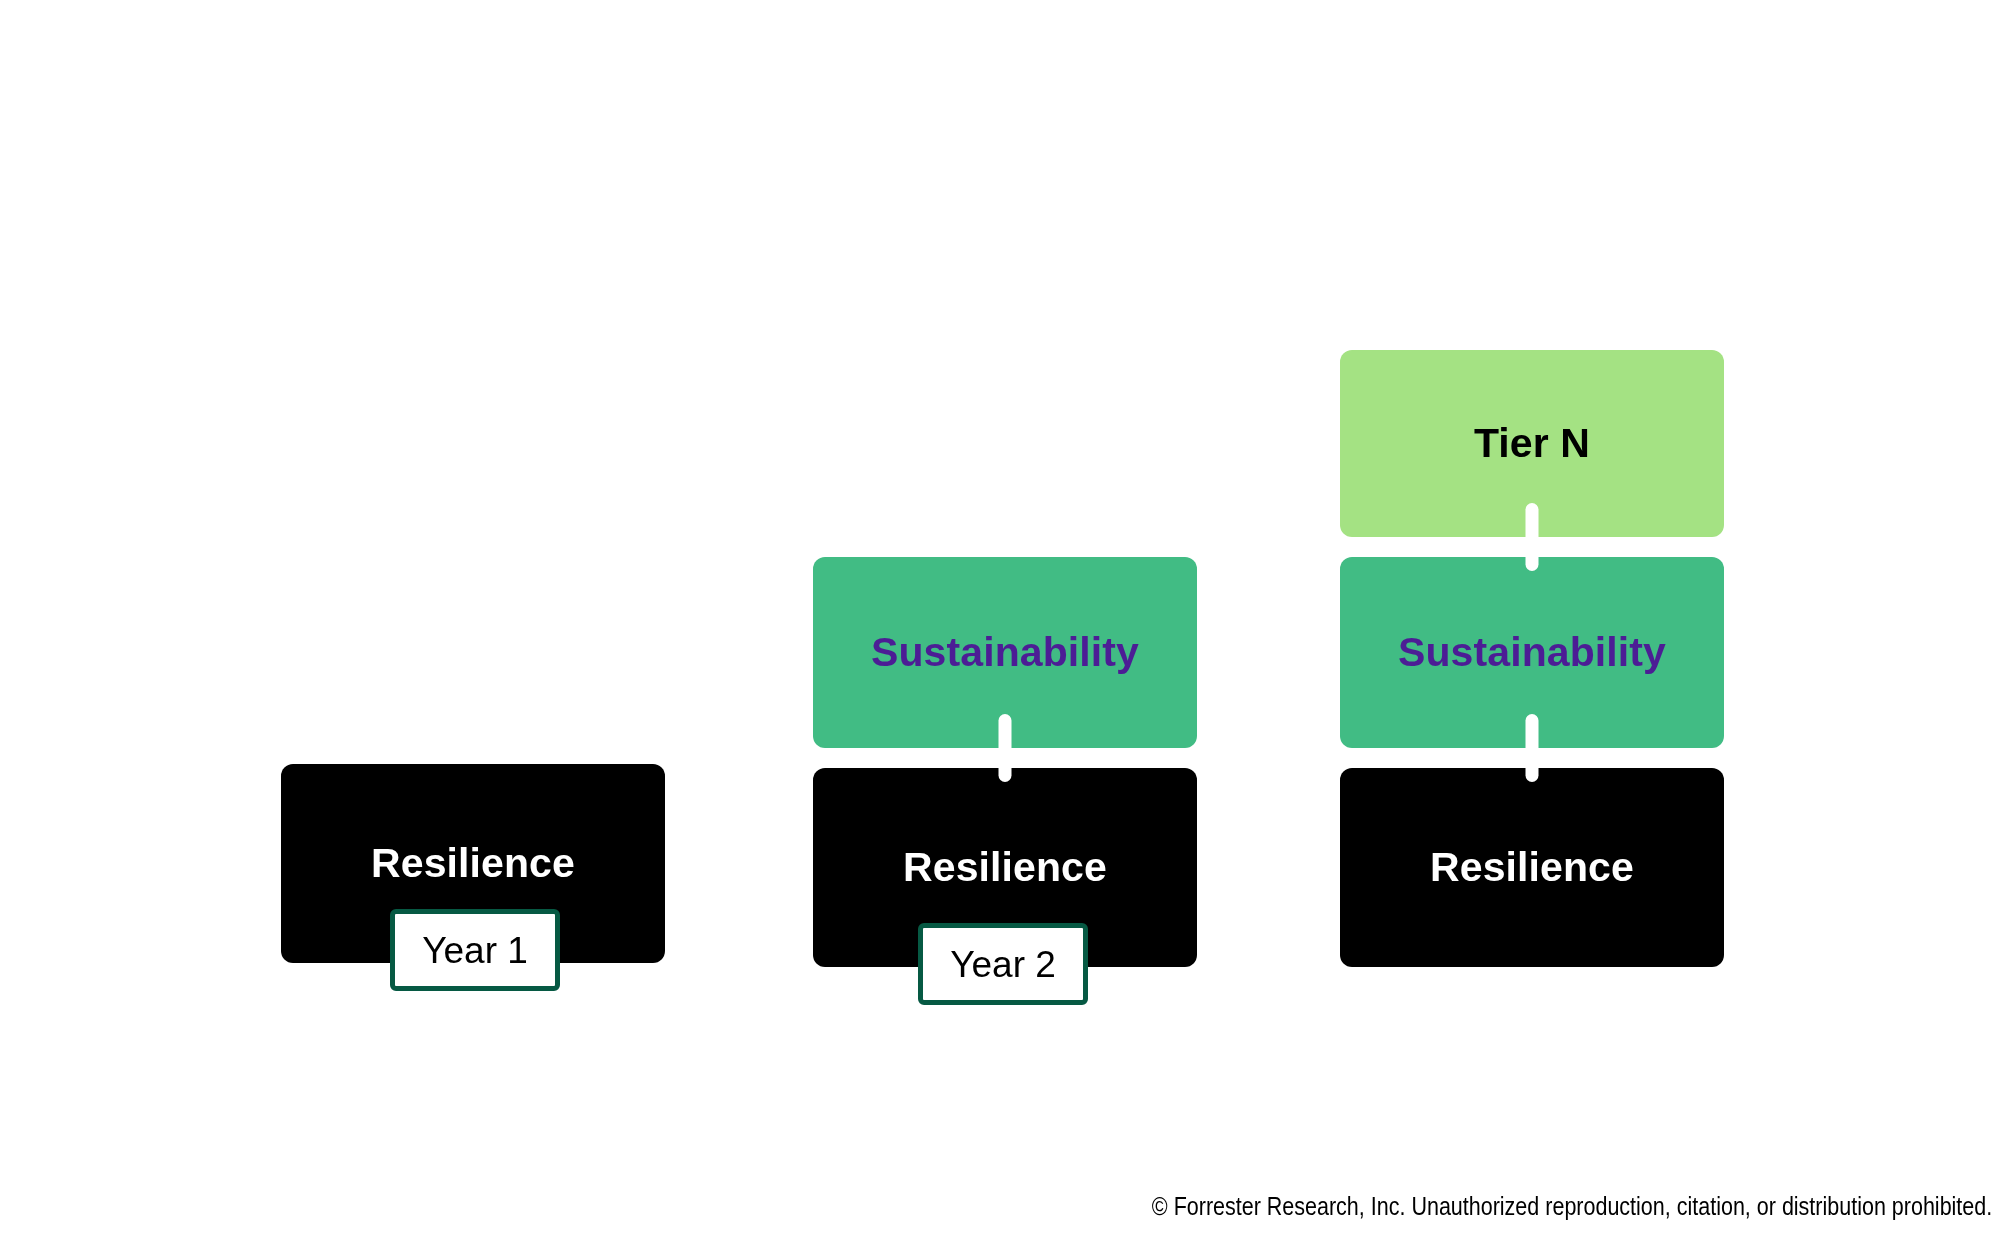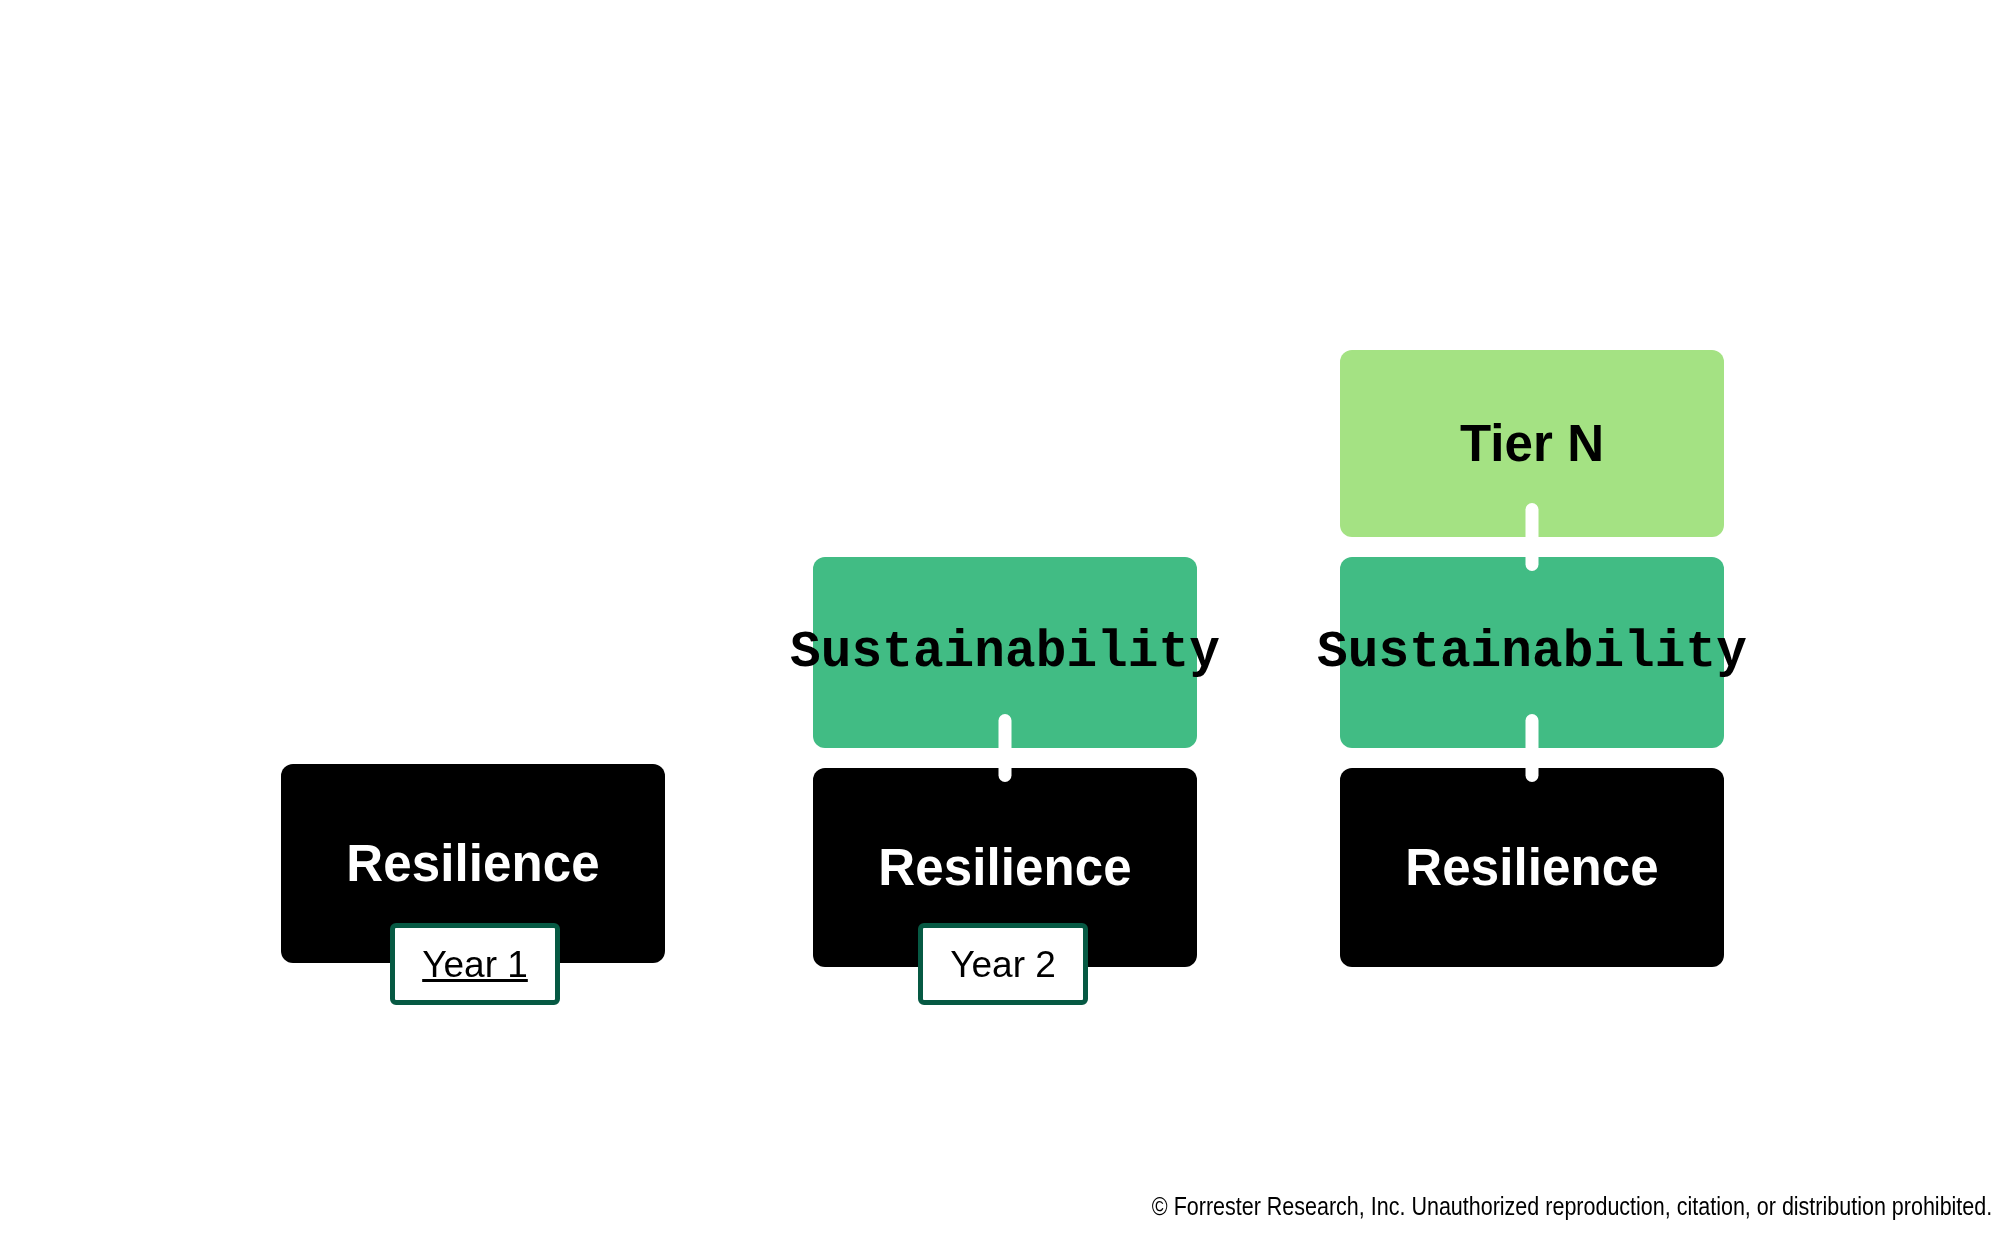--- a/index.html
+++ b/index.html
@@ -39,34 +39,34 @@
     border-radius: 12px;
     box-sizing: border-box;
     display: flex;
     align-items: center;
     justify-content: center;
     margin-bottom: 20px;
   }
   .tier:last-of-type { margin-bottom: 0; }
 
   .tier-label {
-    font-size: 51px;
+    font-size: 41px;
     font-weight: bold;
     letter-spacing: 0.1px;
     line-height: 1;
     text-align: left;
     white-space: nowrap;
   }
 
   .tier.dark   { background: #000000; height: 199px; }
   .tier.mid    { background: #41bc84; height: 191px; }
   .tier.light  { background: #a4e283; height: 187px; }
 
   .tier.dark  .tier-label { color: #ffffff; }
-  .tier.mid   .tier-label { color: #000000; font-family: Liberation Mono, monospace; }
+  .tier.mid   .tier-label { color: #4c1d95; }
   .tier.light .tier-label { color: #000000; }
 
   
   .connector {
     position: absolute;
     width: 13px;
     height: 68px;
     background: #ffffff;
     border-radius: 7px;
     left: 50%;
@@ -91,21 +91,21 @@
     justify-content: center;
     z-index: 10;
   }
   .year-tag-label {
     font-size: 37px;
     font-weight: normal;
     color: #000000;
     line-height: 1;
     white-space: nowrap;
   }
-  #col-1 .year-tag { left: 109px; top: 159px; text-decoration: underline; }
+  #col-1 .year-tag { left: 109px; top: 145px; }
   #col-2 .year-tag { left: 105px; top: 366px; }
   #col-3 .year-tag { left: 109px; top: 575px; }
 
   
   #footer-copyright {
     position: absolute;
     right: 8px;
     bottom: 14px;
     font-size: 25px;
     color: #000000;

